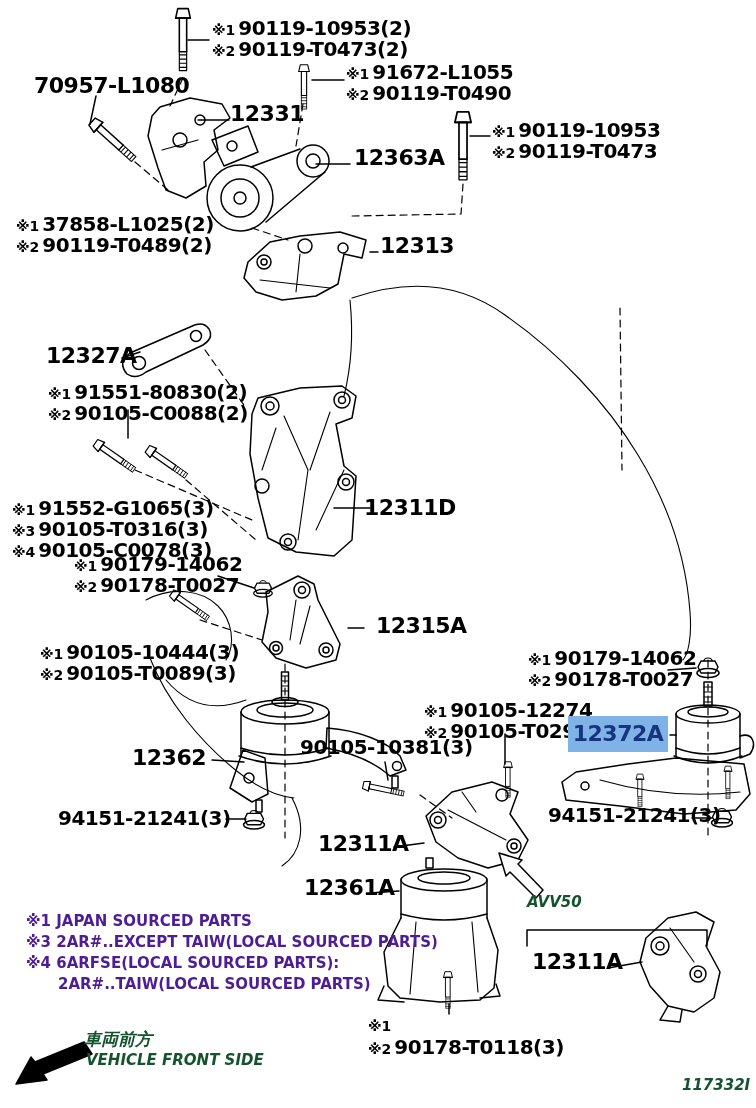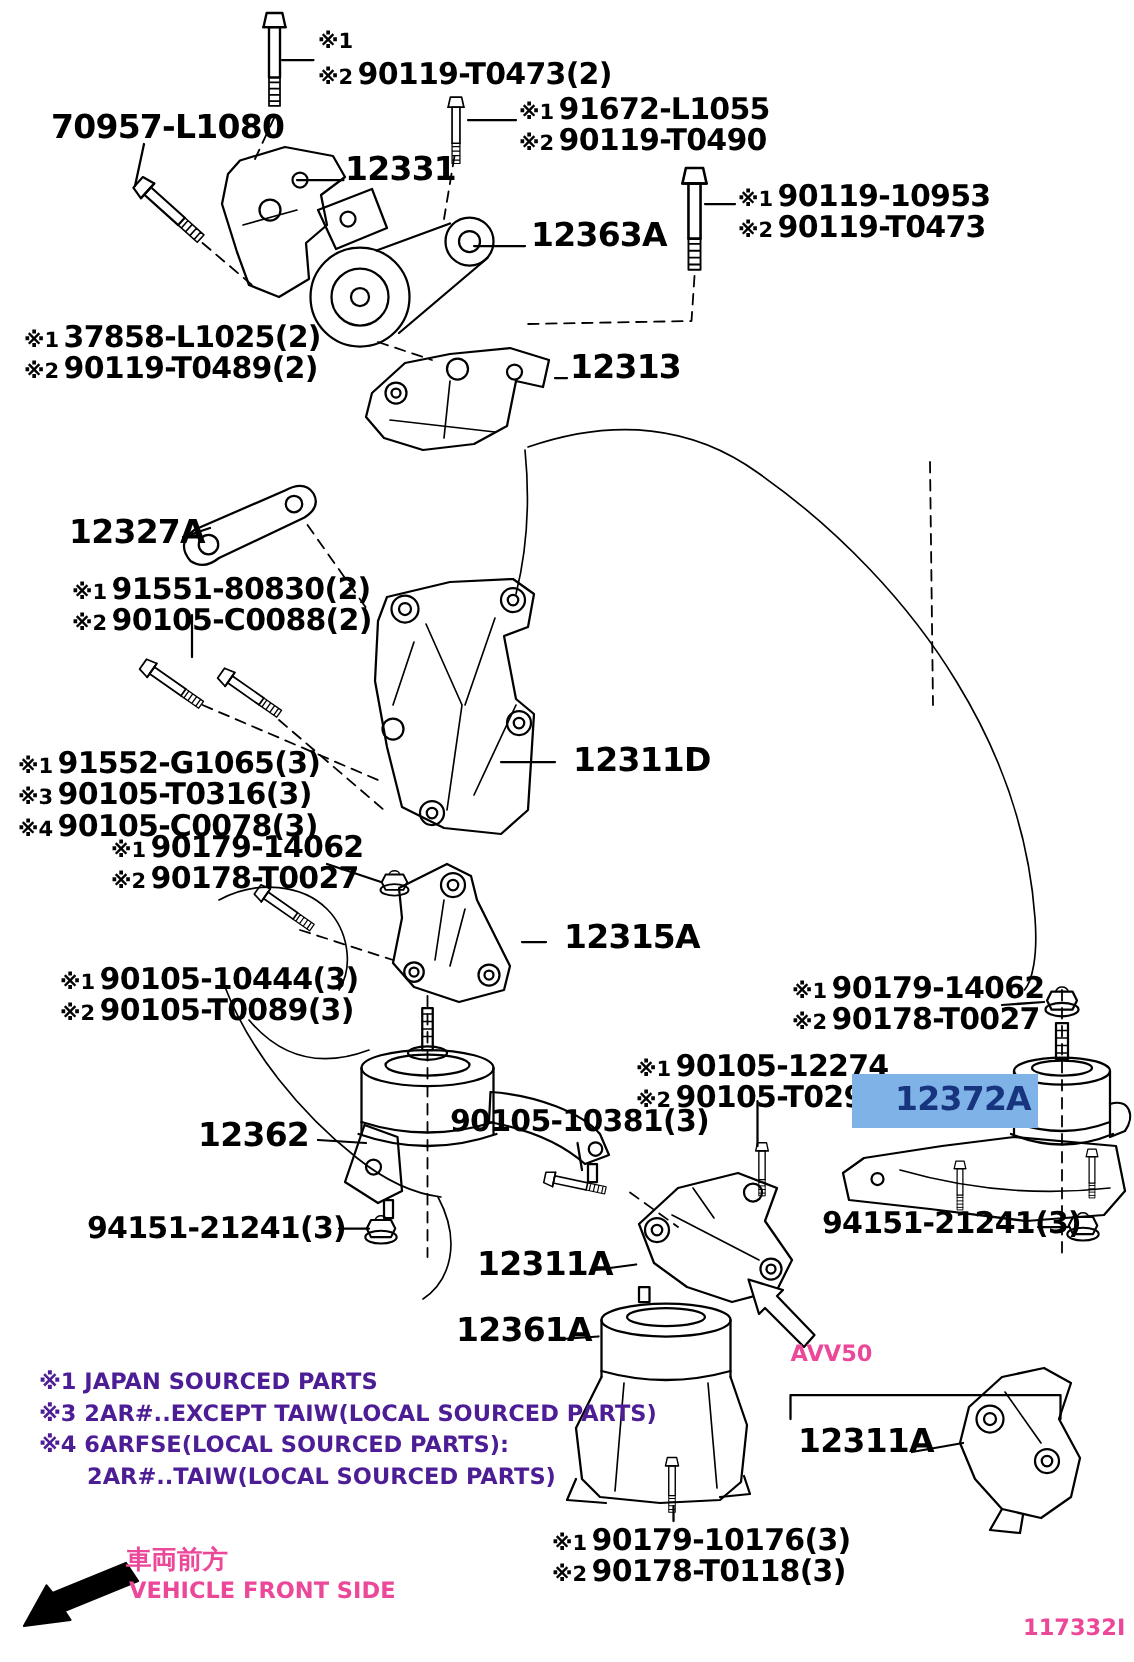--- a/index.html
+++ b/index.html
@@ -11,25 +11,25 @@
   svg.art .f{fill:#fff;}
   svg.art .blk{fill:#000;stroke:#000;}
   svg.art .dash{stroke-dasharray:7 5;stroke-width:1.2;}
   svg.art .thin{stroke-width:1.1;}
   .lbl{position:absolute;z-index:2;font-weight:bold;color:#000;white-space:nowrap;}
   .row{display:flex;align-items:baseline;height:21px;line-height:21px;}
   .px{font-size:14px;margin-right:3px;}
   .pt{font-size:20px;letter-spacing:-0.5px;}
   .big{font-size:22px;letter-spacing:-0.5px;line-height:24px;}
   .hl{background:var(--hl-bg,#7fb2e6);color:var(--hl-fg,#17357f);
-      display:flex;align-items:center;justify-content:center;padding-left:24px;}
+      display:flex;align-items:center;justify-content:center;}
   .hl .big{color:var(--hl-fg,#17357f);}
   .legend{position:absolute;z-index:2;font-weight:bold;font-size:15px;line-height:21px;color:#4c1d95;}
   .legend .indent{padding-left:32px;}
-  .small-note{position:absolute;z-index:2;font-weight:bold;color:#ec4899;white-space:nowrap;}
+  .small-note{position:absolute;z-index:2;font-weight:bold;color:#14532d;white-space:nowrap;font-style:italic;}
 </style>
 </head>
 <body>
 
 <div class="stage">
 
 <svg class="art" width="756" height="1108" viewBox="0 0 756 1108">
   <defs>
     <g id="boltv" class="f">
       <path d="M-7,2 L-5,-7 L5,-7 L7,2 Z"></path>
@@ -237,20 +237,21 @@
         <path d="M370,893 L399,891"></path>
         <path d="M692,818 H712"></path>
     <path d="M608,968 L642,962"></path>
         <path d="M449,1004 V1014"></path>
   </g>
 </svg>
 
 <div class="lbl" style="left:212px;top:18px">
   <div class="row">
         <span class="px">※1</span>
+        <span class="pt">90119-10953(2)</span>
       </div>
   <div class="row">
         <span class="px">※2</span>
         <span class="pt">90119-T0473(2)</span>
       </div>
 </div>
 
 <div class="lbl big" style="left:34px;top:74px">70957-L1080</div>
 
 <div class="lbl big" style="left:230px;top:102px">12331</div>
@@ -313,21 +314,21 @@
   <div class="row">
         <span class="px">※3</span>
         <span class="pt">90105-T0316(3)</span>
       </div>
   <div class="row">
         <span class="px">※4</span>
         <span class="pt">90105-C0078(3)</span>
       </div>
 </div>
 
-<div class="lbl big" style="left:382px;top:496px">12311D</div>
+<div class="lbl big" style="left:364px;top:496px">12311D</div>
 
 <div class="lbl" style="left:74px;top:554px">
   <div class="row">
         <span class="px">※1</span>
         <span class="pt">90179-14062</span>
       </div>
   <div class="row">
         <span class="px">※2</span>
         <span class="pt">90178-T0027</span>
       </div>
@@ -396,21 +397,20 @@
 
 <div class="lbl" style="left:548px;top:805px">
   <div class="row">
         <span class="pt">94151-21241(3)</span>
       </div>
 </div>
 
 <div class="lbl" style="left:368px;top:1016px">
   <div class="row">
         <span class="px">※1</span>
-        <span class="pt">90179-10176(3)</span>
       </div>
   <div class="row">
         <span class="px">※2</span>
         <span class="pt">90178-T0118(3)</span>
       </div>
 </div>
 
 <div class="legend" style="left:26px;top:911px">
   <div>※1 JAPAN SOURCED PARTS</div>
   <div>※3 2AR#..EXCEPT TAIW(LOCAL SOURCED PARTS)</div>

